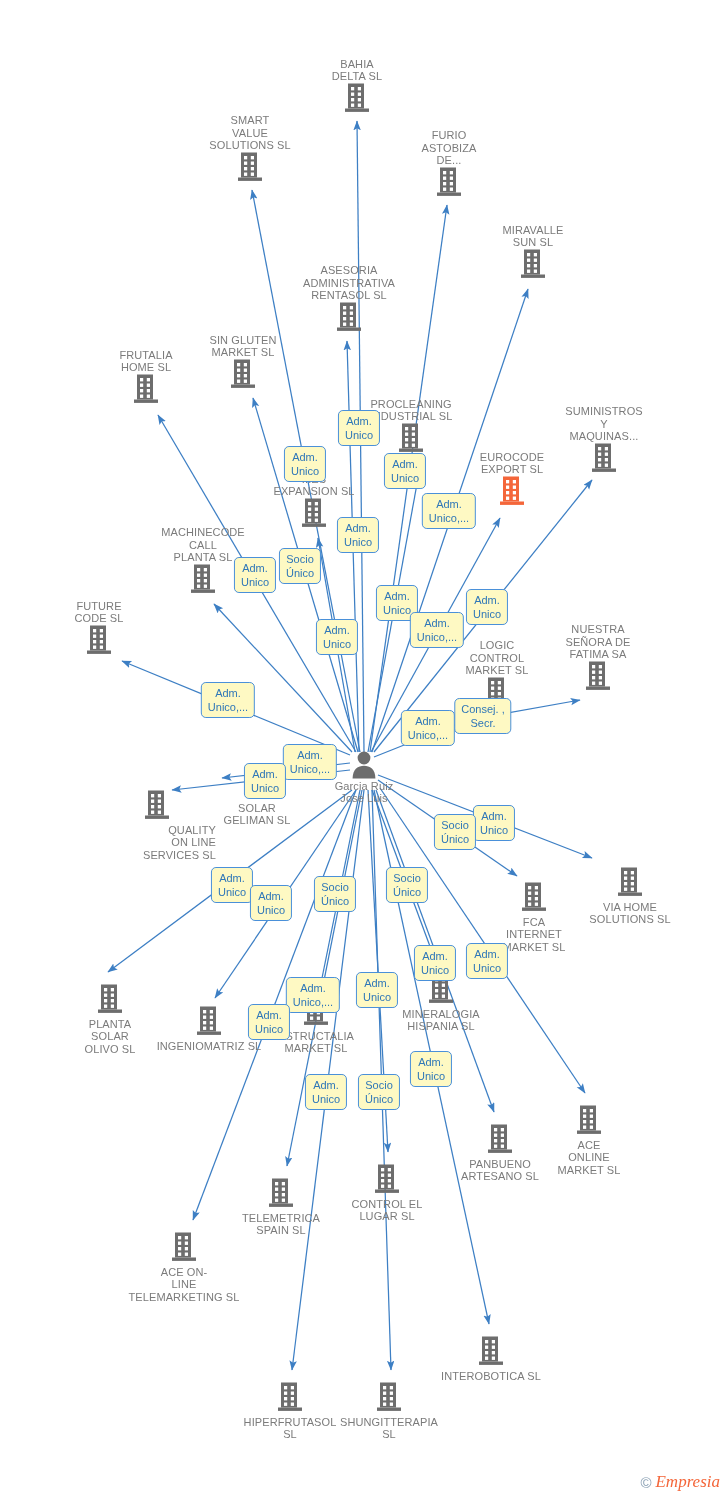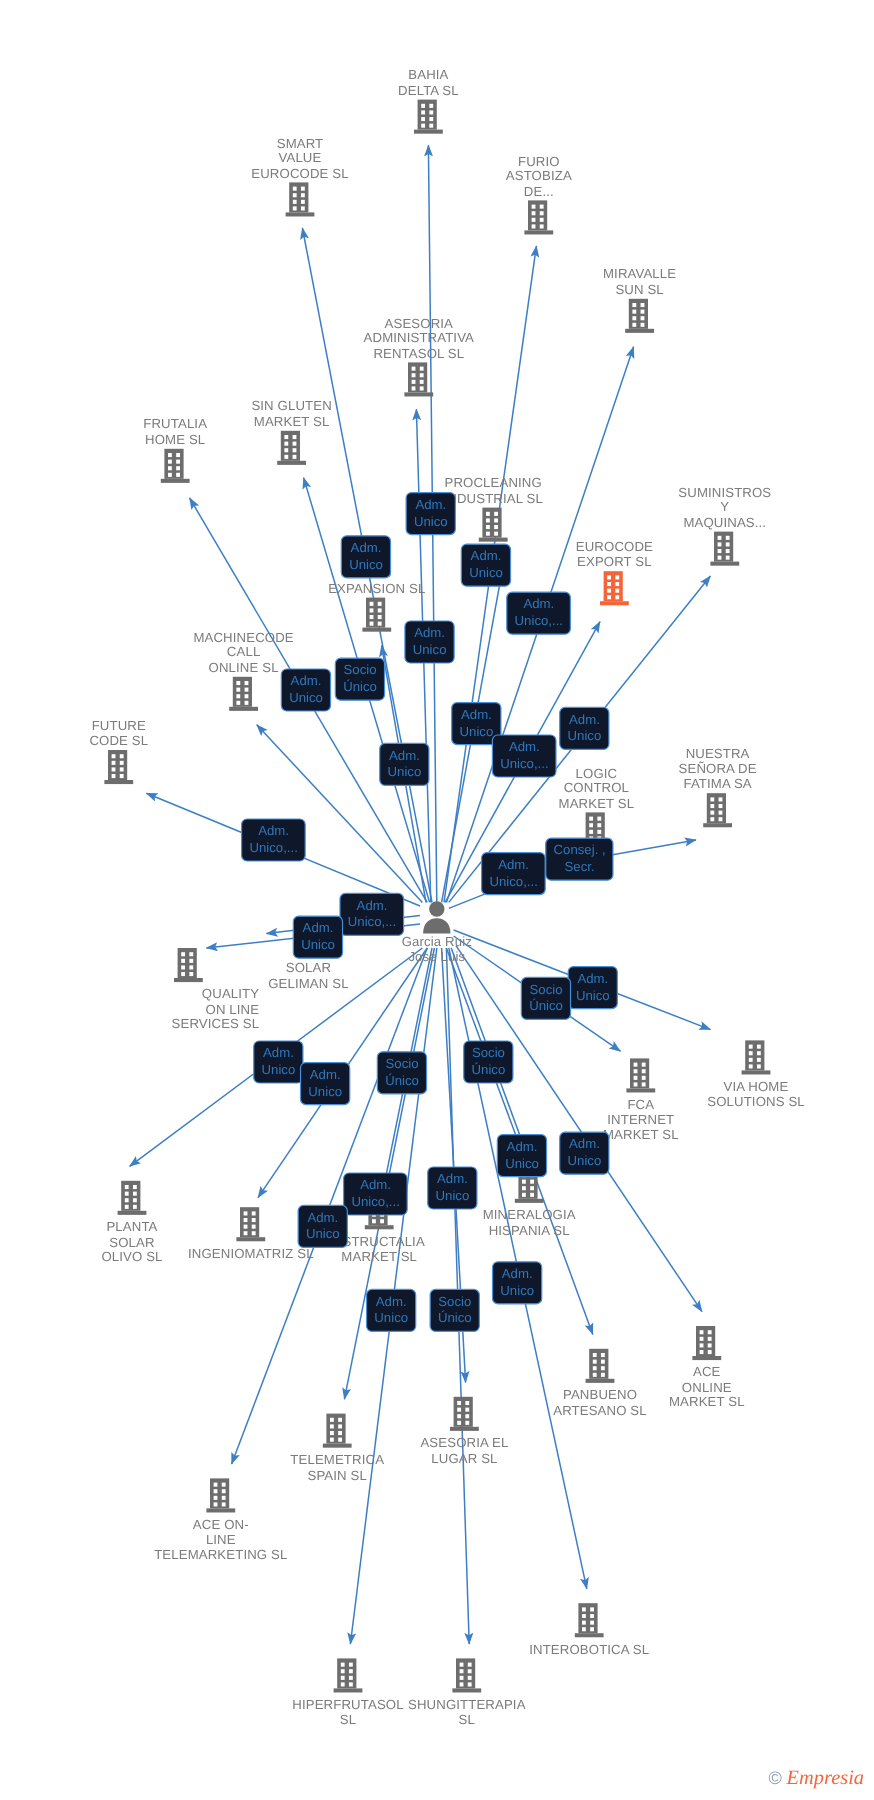--- a/index.html
+++ b/index.html
@@ -54,21 +54,21 @@
   }
   .node .caption.below {
     top: calc(50% + 17px);
   }
   .node.person .caption.below {
     top: calc(50% + 13px);
   }
   .edge-label {
     position: absolute;
     transform: translate(-50%, -50%);
-    background: #0f172a;
+    background: #fef9c3;
     border: 1.3px solid #4a90d9;
     border-radius: 5px;
     color: #2f77b8;
     font-size: 11px;
     line-height: 14px;
     padding: 3px 6px;
     text-align: center;
     white-space: pre-line;
     box-sizing: border-box;
   }
@@ -162,21 +162,21 @@
             <rect x="14.8" y="5.5" width="3.2" height="3.4" fill="#ffffff"></rect>
             <rect x="8" y="11" width="3.2" height="3.4" fill="#ffffff"></rect>
             <rect x="14.8" y="11" width="3.2" height="3.4" fill="#ffffff"></rect>
             <rect x="8" y="16.5" width="3.2" height="3.4" fill="#ffffff"></rect>
             <rect x="14.8" y="16.5" width="3.2" height="3.4" fill="#ffffff"></rect>
             <rect x="8" y="22" width="3.2" height="3.4" fill="#ffffff"></rect>
             <rect x="14.8" y="22" width="3.2" height="3.4" fill="#ffffff"></rect>
           </svg></span>
         <span class="caption above">SMART
 VALUE
-EUROCODE SL</span>
+SOLUTIONS SL</span>
       </div>
       <div class="node" style="left: 449px; top: 183px;">
         <span class="glyph"><svg width="28" height="32" viewBox="0 0 28 32" xmlns="http://www.w3.org/2000/svg">
             <rect x="5" y="2" width="16" height="25" fill="#6d6d6d"></rect>
             <rect x="2" y="27" width="24" height="3.4" fill="#6d6d6d"></rect>
             <rect x="8" y="5.5" width="3.2" height="3.4" fill="#ffffff"></rect>
             <rect x="14.8" y="5.5" width="3.2" height="3.4" fill="#ffffff"></rect>
             <rect x="8" y="11" width="3.2" height="3.4" fill="#ffffff"></rect>
             <rect x="14.8" y="11" width="3.2" height="3.4" fill="#ffffff"></rect>
             <rect x="8" y="16.5" width="3.2" height="3.4" fill="#ffffff"></rect>
@@ -327,21 +327,21 @@
             <rect x="14.8" y="5.5" width="3.2" height="3.4" fill="#ffffff"></rect>
             <rect x="8" y="11" width="3.2" height="3.4" fill="#ffffff"></rect>
             <rect x="14.8" y="11" width="3.2" height="3.4" fill="#ffffff"></rect>
             <rect x="8" y="16.5" width="3.2" height="3.4" fill="#ffffff"></rect>
             <rect x="14.8" y="16.5" width="3.2" height="3.4" fill="#ffffff"></rect>
             <rect x="8" y="22" width="3.2" height="3.4" fill="#ffffff"></rect>
             <rect x="14.8" y="22" width="3.2" height="3.4" fill="#ffffff"></rect>
           </svg></span>
         <span class="caption above">MACHINECODE
 CALL
-ONLINE  SL</span>
+PLANTA  SL</span>
       </div>
       <div class="node" style="left: 99px; top: 641px;">
         <span class="glyph"><svg width="28" height="32" viewBox="0 0 28 32" xmlns="http://www.w3.org/2000/svg">
             <rect x="5" y="2" width="16" height="25" fill="#6d6d6d"></rect>
             <rect x="2" y="27" width="24" height="3.4" fill="#6d6d6d"></rect>
             <rect x="8" y="5.5" width="3.2" height="3.4" fill="#ffffff"></rect>
             <rect x="14.8" y="5.5" width="3.2" height="3.4" fill="#ffffff"></rect>
             <rect x="8" y="11" width="3.2" height="3.4" fill="#ffffff"></rect>
             <rect x="14.8" y="11" width="3.2" height="3.4" fill="#ffffff"></rect>
             <rect x="8" y="16.5" width="3.2" height="3.4" fill="#ffffff"></rect>
@@ -555,21 +555,21 @@
             <rect x="2" y="27" width="24" height="3.4" fill="#6d6d6d"></rect>
             <rect x="8" y="5.5" width="3.2" height="3.4" fill="#ffffff"></rect>
             <rect x="14.8" y="5.5" width="3.2" height="3.4" fill="#ffffff"></rect>
             <rect x="8" y="11" width="3.2" height="3.4" fill="#ffffff"></rect>
             <rect x="14.8" y="11" width="3.2" height="3.4" fill="#ffffff"></rect>
             <rect x="8" y="16.5" width="3.2" height="3.4" fill="#ffffff"></rect>
             <rect x="14.8" y="16.5" width="3.2" height="3.4" fill="#ffffff"></rect>
             <rect x="8" y="22" width="3.2" height="3.4" fill="#ffffff"></rect>
             <rect x="14.8" y="22" width="3.2" height="3.4" fill="#ffffff"></rect>
           </svg></span>
-        <span class="caption below">ASESORIA EL
+        <span class="caption below">CONTROL EL
 LUGAR SL</span>
       </div>
       <div class="node" style="left: 281px; top: 1194px;">
         <span class="glyph"><svg width="28" height="32" viewBox="0 0 28 32" xmlns="http://www.w3.org/2000/svg">
             <rect x="5" y="2" width="16" height="25" fill="#6d6d6d"></rect>
             <rect x="2" y="27" width="24" height="3.4" fill="#6d6d6d"></rect>
             <rect x="8" y="5.5" width="3.2" height="3.4" fill="#ffffff"></rect>
             <rect x="14.8" y="5.5" width="3.2" height="3.4" fill="#ffffff"></rect>
             <rect x="8" y="11" width="3.2" height="3.4" fill="#ffffff"></rect>
             <rect x="14.8" y="11" width="3.2" height="3.4" fill="#ffffff"></rect>

